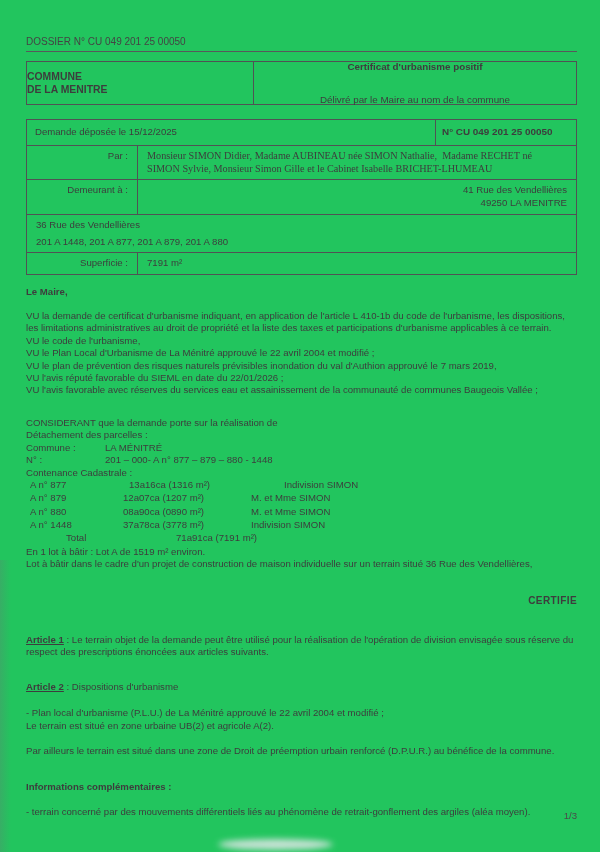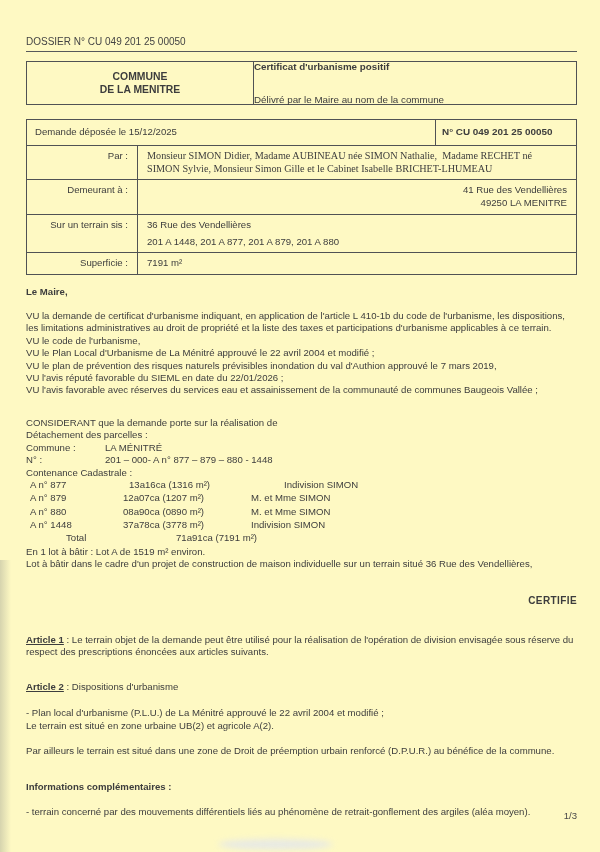--- a/index.html
+++ b/index.html
@@ -1,27 +1,27 @@
 <!DOCTYPE html>
 <html><head>
 <meta charset="utf-8">
 <style>
   html,body{margin:0;padding:0;background:#ffffff;}
-  .page{position:relative;width:600px;height:852px;background:#fef9c3;overflow:hidden;
+  .page{position:relative;width:600px;height:852px;background:#22c55e;overflow:hidden;
         color:#3d3d3d;font-family:"Liberation Sans",sans-serif;font-size:9.6px;line-height:12.4px;}
   .content{position:absolute;left:26px;top:0;width:551px;}
   .bold{font-weight:bold;}
   .pre{white-space:pre-wrap;}
   .dossier{margin-top:36px;font-size:10px;color:#444;}
   .topline{border-bottom:1.8px solid #57595b;margin-top:3px;}
 
   .header-table{margin-top:9px;display:flex;border:1.5px solid #505254;height:44px;box-sizing:border-box;}
   .header-left{width:226px;border-right:1.5px solid #505254;display:flex;flex-direction:column;
-               justify-content:center;align-items:center;font-weight:bold;font-size:10.4px;line-height:13px;}
-  .header-right{flex:1;display:flex;flex-direction:column;justify-content:center;
+               justify-content:center;align-items:flex-start;font-weight:bold;font-size:10.4px;line-height:13px;}
+  .header-right{flex:1;display:flex;flex-direction:column;justify-content:center;align-items:center;
                 font-size:9.8px;line-height:13px;gap:20px;}
 
   .req-table{margin-top:14px;border:1.5px solid #505254;}
   .req-row{display:flex;border-top:1.5px solid #505254;box-sizing:border-box;}
   .req-row.first{border-top:none;}
   .req-deposit{flex:1;padding:6px 8px;}
   .req-number{width:141px;border-left:1.5px solid #505254;font-weight:bold;font-size:9.9px;
               display:flex;align-items:center;padding-left:6px;box-sizing:border-box;}
   .req-label{width:111px;text-align:right;padding:4px 9px 4px 0;box-sizing:border-box;
              border-right:1.5px solid #505254;flex-shrink:0;}
@@ -91,21 +91,20 @@
         <div class="req-value serif pre">Monsieur SIMON Didier, Madame AUBINEAU née SIMON Nathalie,  Madame RECHET né SIMON Sylvie, Monsieur Simon Gille et le Cabinet Isabelle BRICHET-LHUMEAU</div>
       </div>
       <div class="req-row">
         <div class="req-label">Demeurant à :</div>
         <div class="req-value row-min-2l">
           <div>41 Rue des Vendellières</div>
           <div>49250 LA MENITRE</div>
         </div>
       </div>
       <div class="req-row">
-        <div class="req-label">Sur un terrain sis :</div>
         <div class="req-value">
           <div>36 Rue des Vendellières</div>
           <div class="terrain-parcels">201 A 1448, 201 A 877, 201 A 879, 201 A 880</div>
         </div>
       </div>
       <div class="req-row">
         <div class="req-label">Superficie :</div>
         <div class="req-value">7191 m²</div>
       </div>
     </div>

